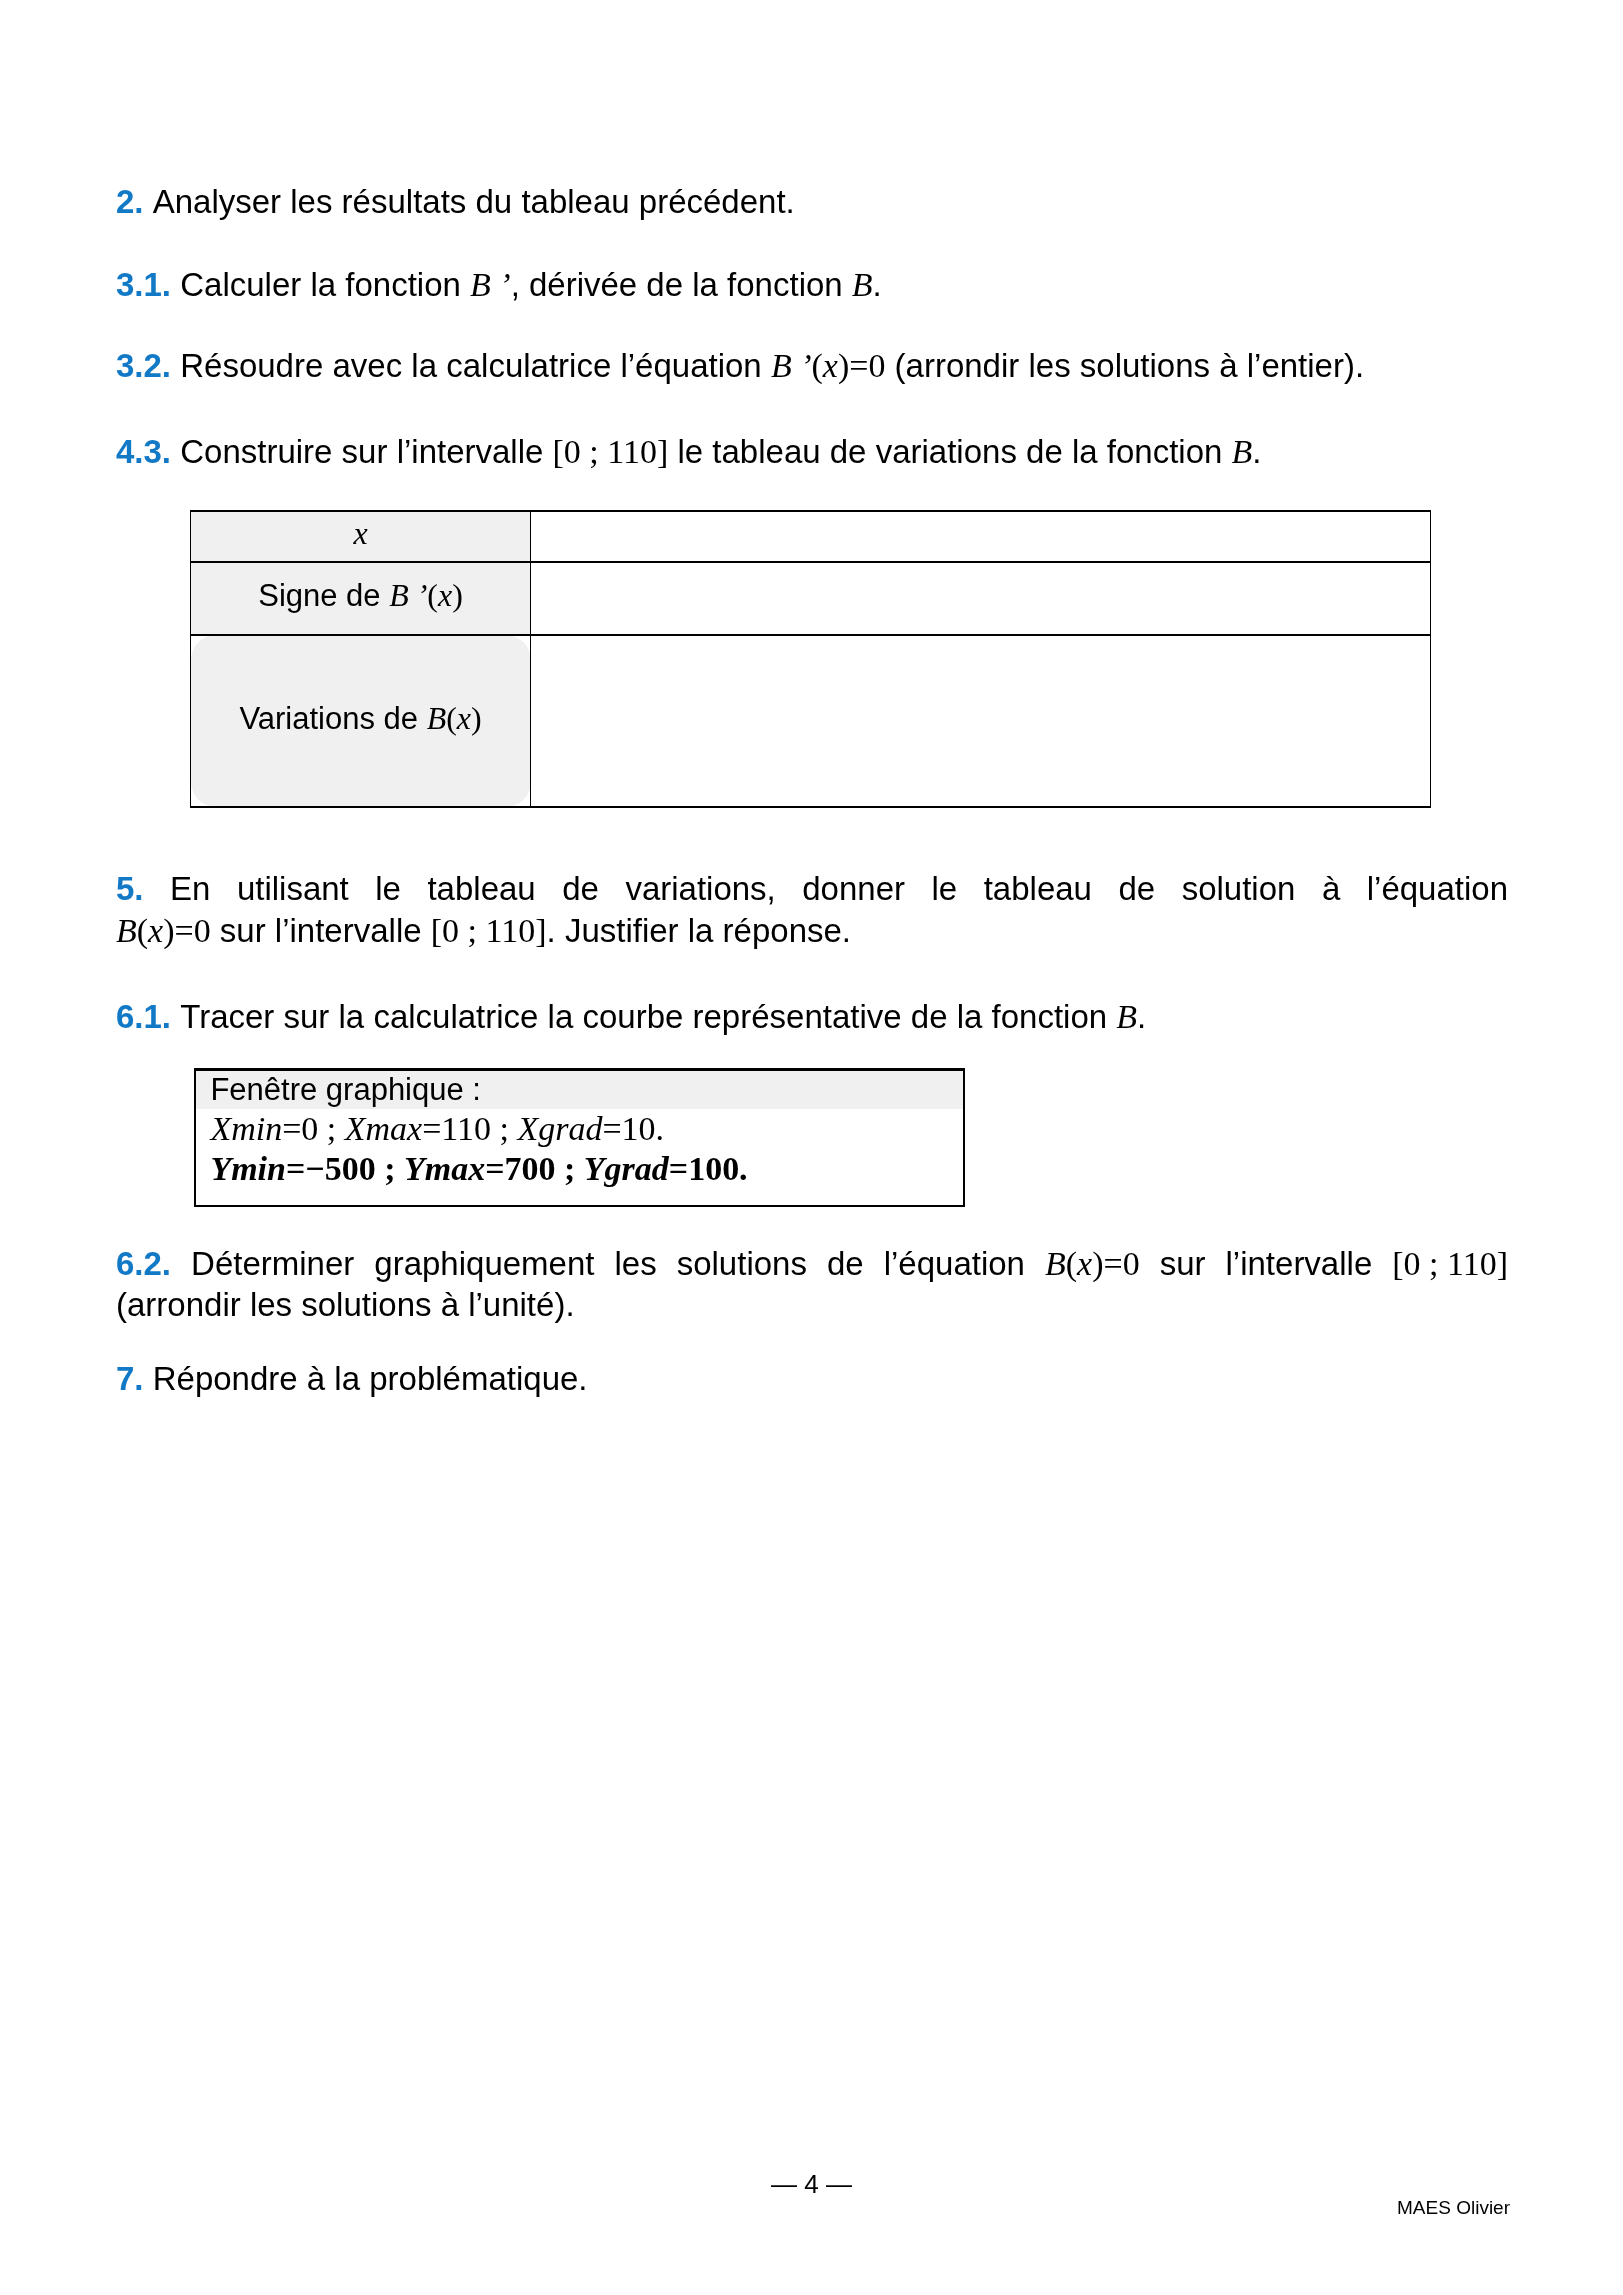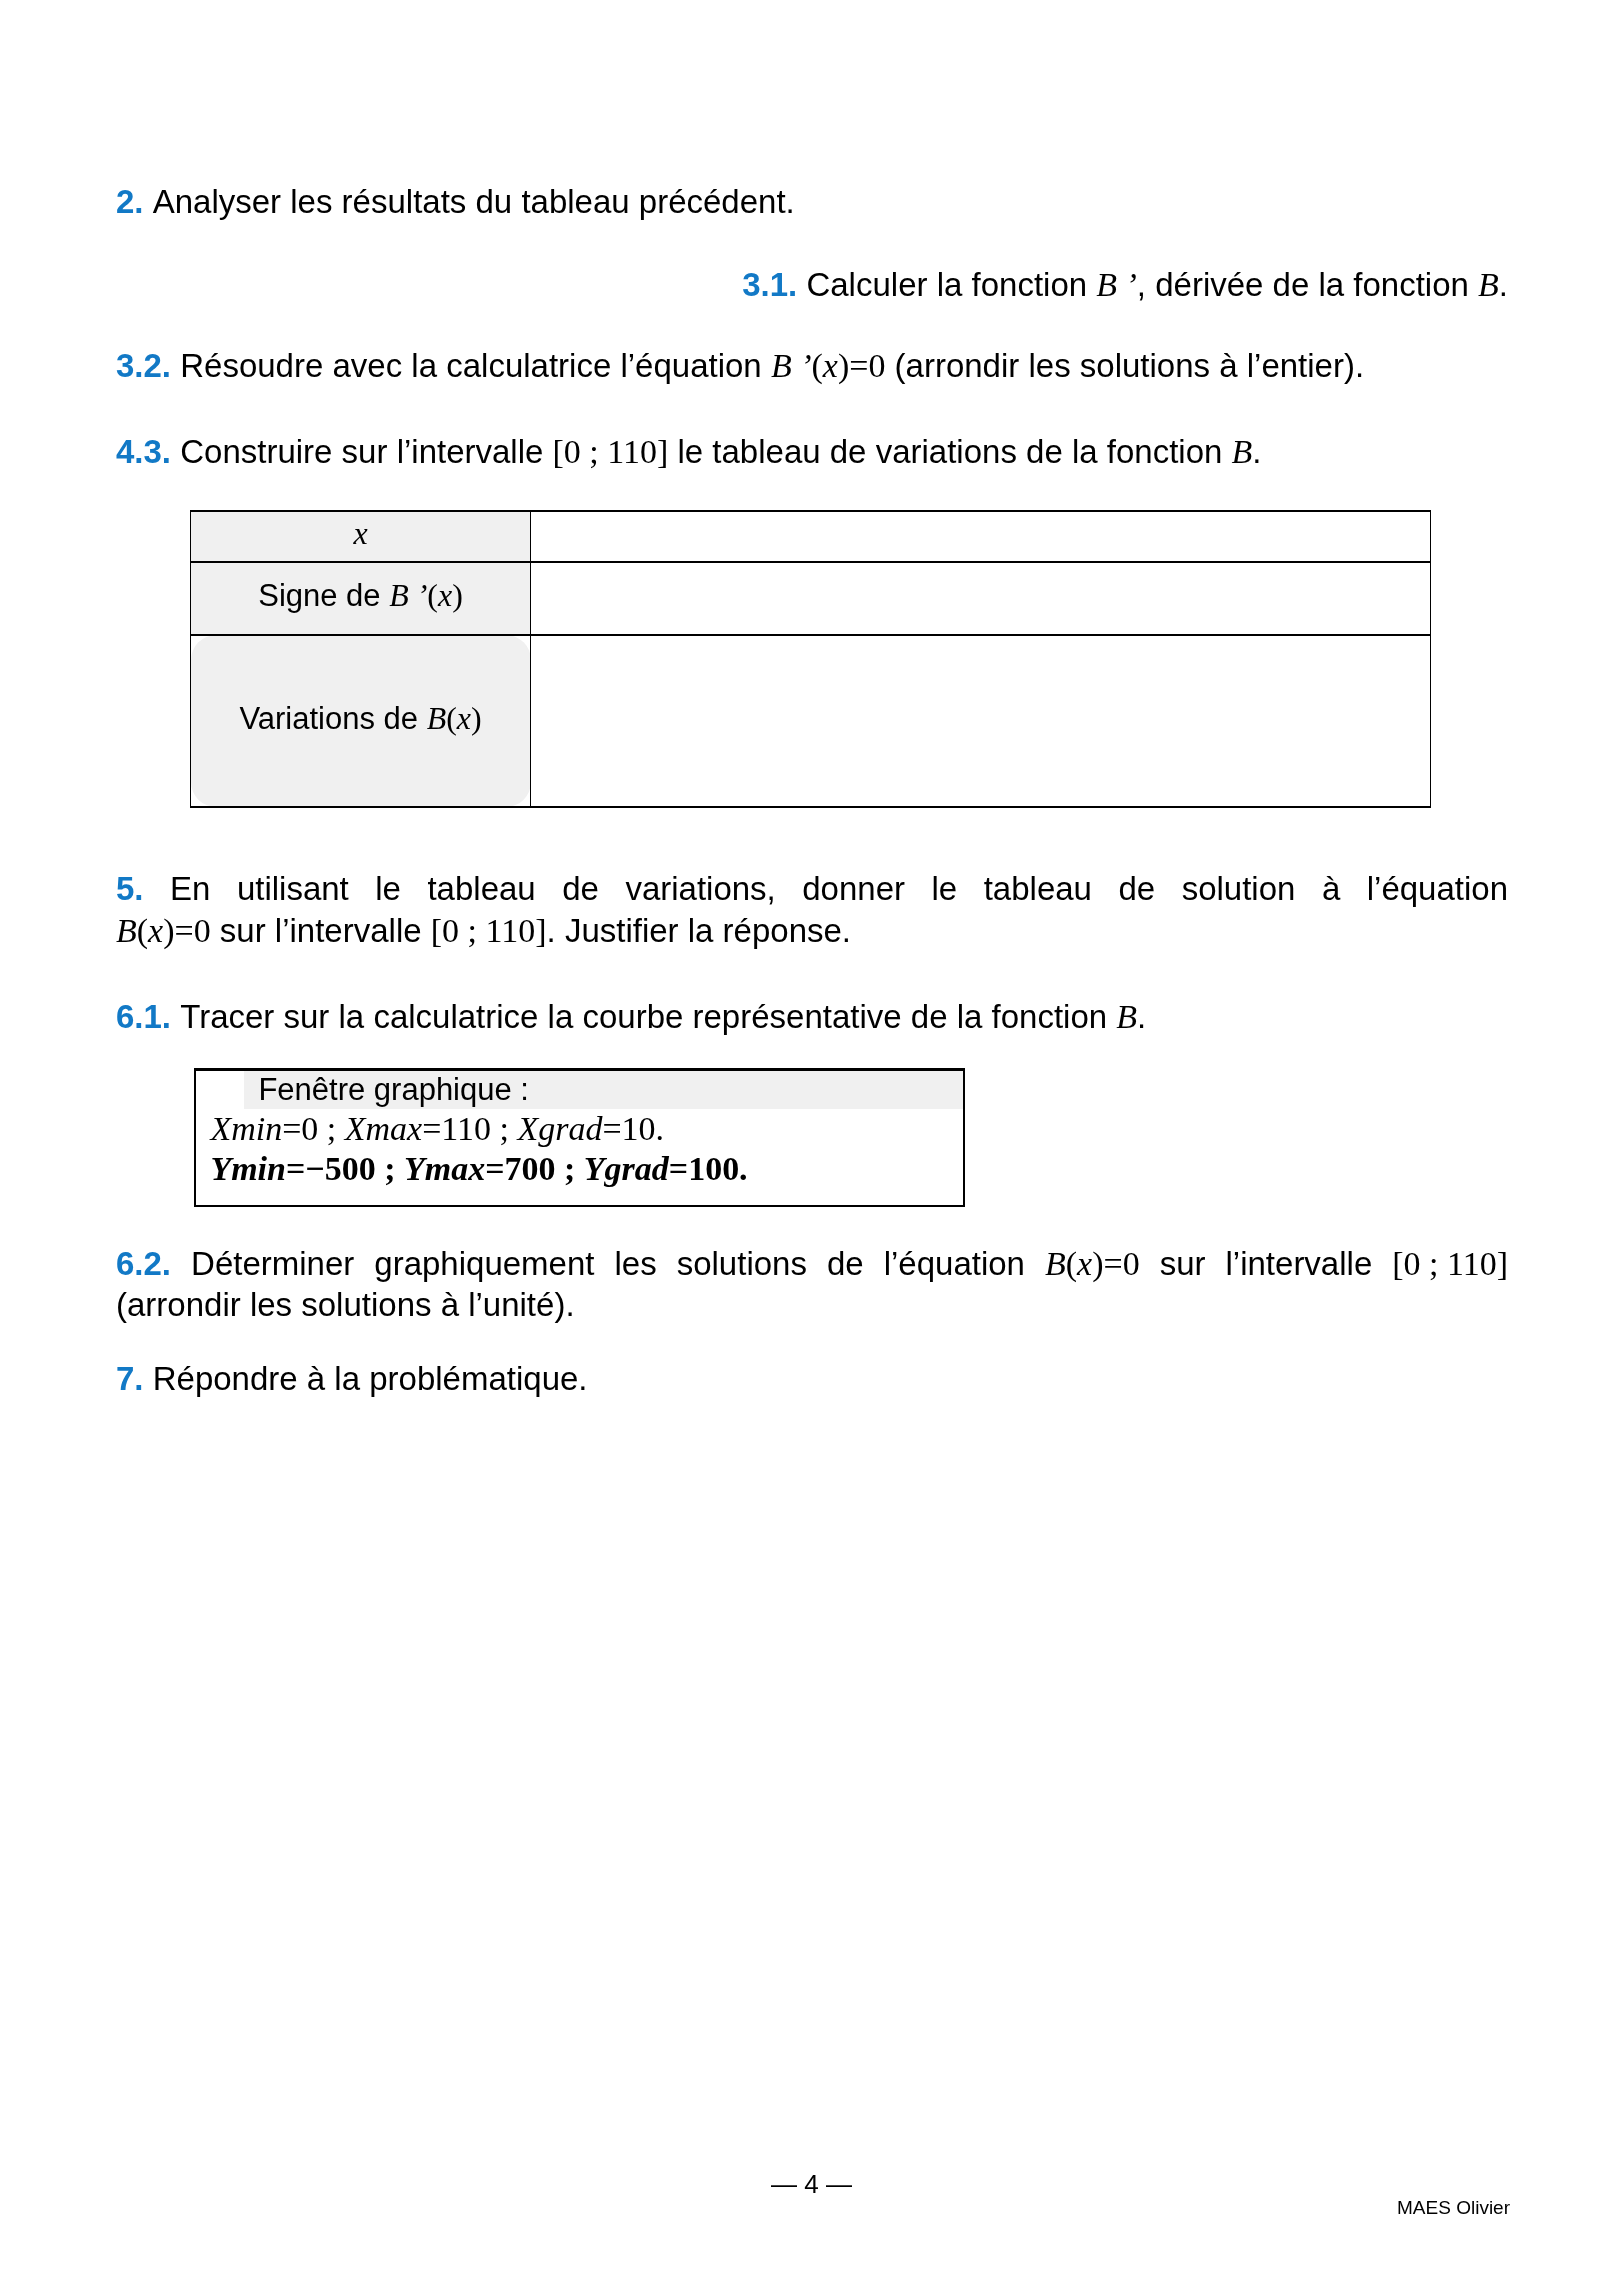--- a/index.html
+++ b/index.html
@@ -25,21 +25,21 @@
   }
   .line{min-height:41px;}
   .line.just{text-align:justify;text-align-last:justify;}
   .line.just span{display:inline-block;white-space:nowrap;}
   .n{font-weight:bold;color:var(--blue);}
   .b{font-weight:normal;}
   .m{font-family:"Liberation Serif", serif;font-style:italic;font-size:1.03em;}
   .mu{font-family:"Liberation Serif", serif;font-size:1.03em;}
   
   #p2  {top:181px;}
-  #p31 {top:264px;text-align:right;}
+  #p31 {top:264px;}
   #p32 {top:345px;}
   #p43 {top:431px;}
   #p5  {top:868px;}
   #p5 .line{min-height:42px;line-height:42px;}
   #p61 {top:996px;}
   #p62 {top:1243px;}
   #p7  {top:1358px;}
 
   
   .vtable{
@@ -70,21 +70,20 @@
     width:771px;
     border:2px solid var(--ink);
     border-top-width:3.3px;
     box-sizing:border-box;
   }
   .winbox .wtitle{
     background:var(--shade);
     font-size:31px;font-weight:bold;
     line-height:38px;height:38px;
     padding:0 0 0 14.4px;
-    margin-left:48px;
   }
   .winbox .wline{
     font-size:33px;line-height:40px;height:40px;
     padding:0 0 0 14.4px;
   }
   .winbox .wline:last-child{padding-bottom:16px;font-weight:bold;}
 
   
   .footer-page{
     position:absolute;left:0;top:2170px;width:1623px;

